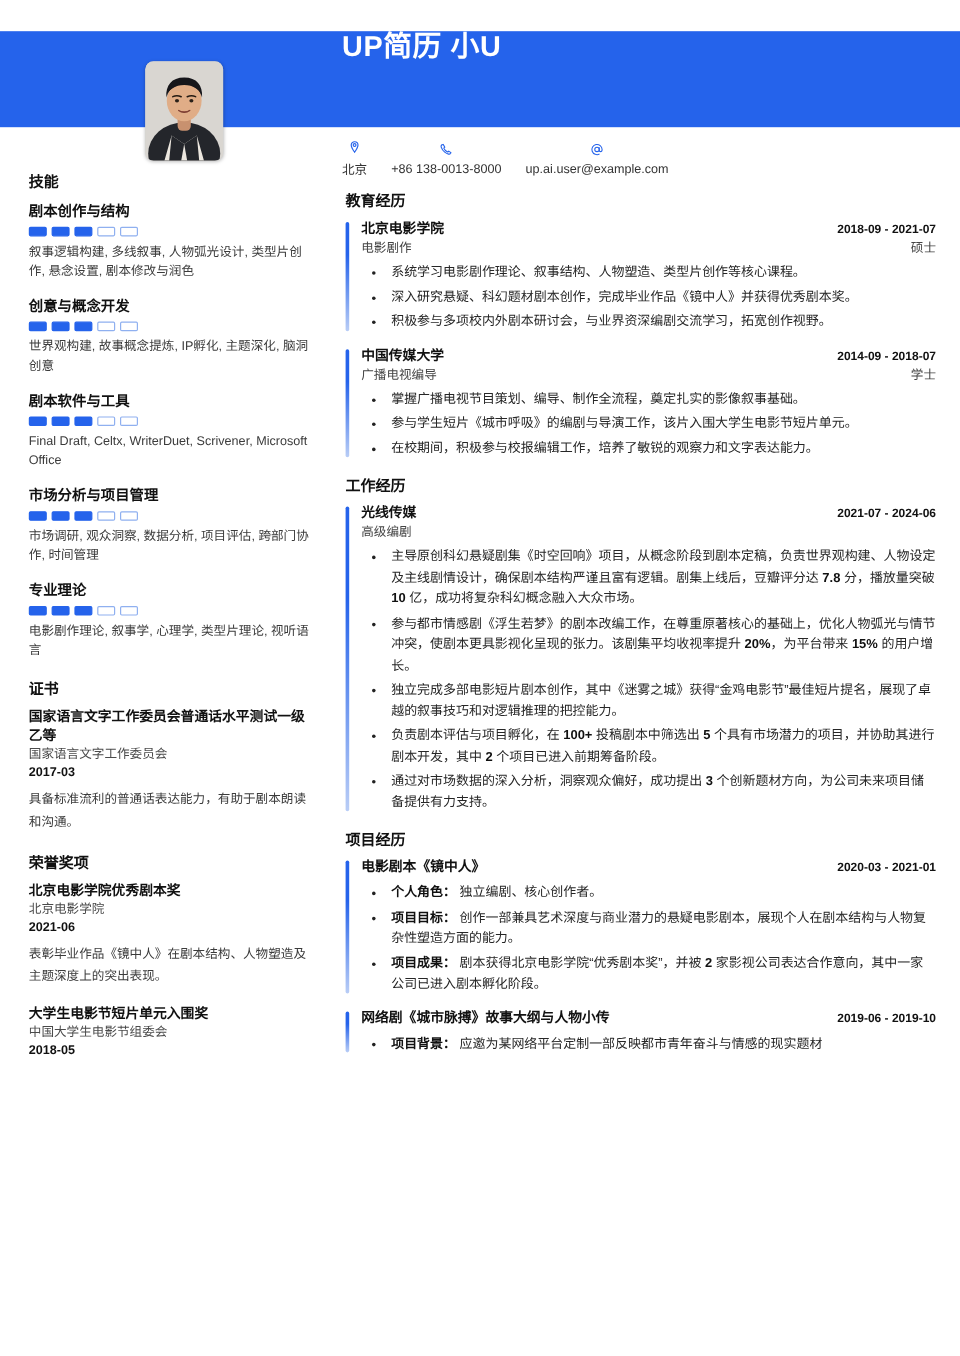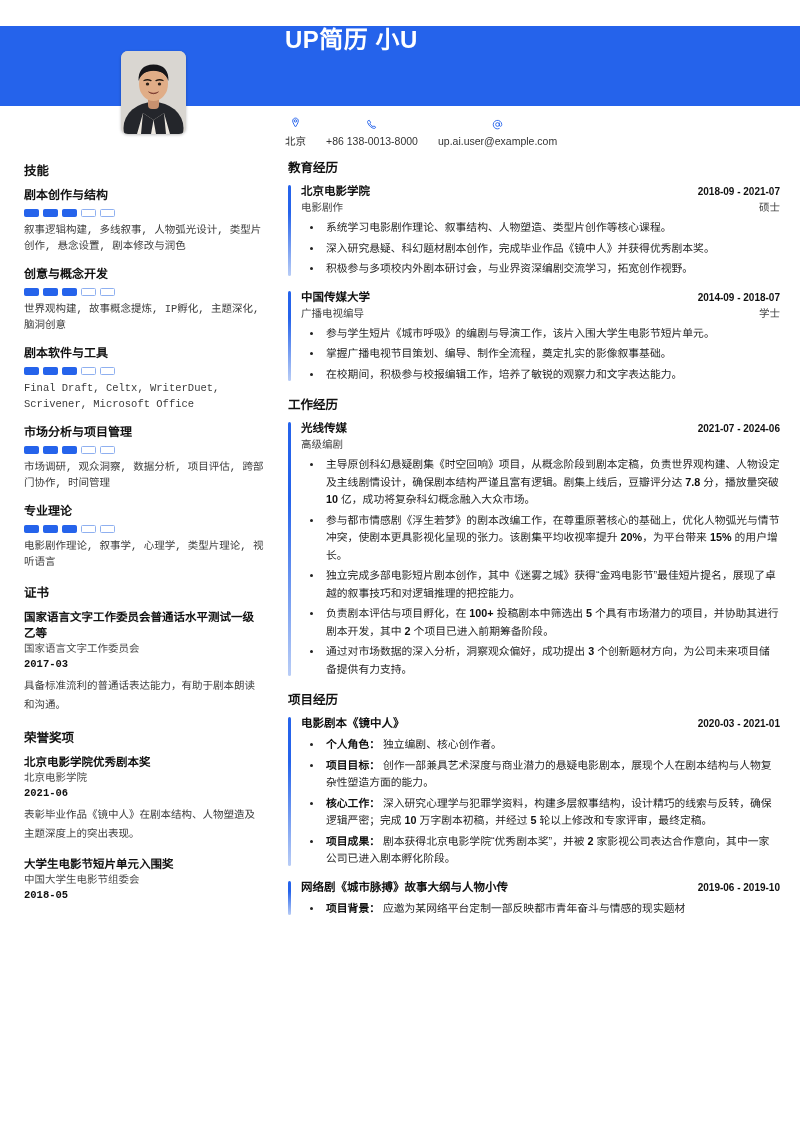--- a/index.html
+++ b/index.html
@@ -39,21 +39,21 @@
     position:absolute;left:285px;top:117px;
     display:flex;align-items:center;gap:20px;
     font-size:10.5px;color:#333;
   }
   .contact .c-item{display:flex;align-items:center;gap:5px;white-space:nowrap;flex-direction:column;}
   .contact .c-ico{display:inline-flex;width:11px;height:11px;color:#2563eb;}
   .contact .c-ico svg{width:11px;height:11px;display:block;}
 
   
   .col-left{
-    position:absolute;left:24px;top:164px;width:240px;font-family:Liberation Mono, monospace;
+    position:absolute;left:24px;top:144px;width:240px;
   }
   .col-right{
     position:absolute;left:288px;top:160px;width:492px;
   }
 
   
   .sec-title{
     font-size:12.5px;font-weight:700;color:#111;
     margin:0 0 7px 0;line-height:17px;
   }
@@ -312,22 +312,22 @@
           <div class="entry">
             <div class="entry-head">
               <div class="entry-org">中国传媒大学</div>
               <div class="entry-date">2014-09 - 2018-07</div>
             </div>
             <div class="entry-sub">
               <div class="entry-role">广播电视编导</div>
               <div class="entry-degree">学士</div>
             </div>
             <ul class="bullets">
+              <li>掌握广播电视节目策划、编导、制作全流程，奠定扎实的影像叙事基础。</li>
               <li>参与学生短片《城市呼吸》的编剧与导演工作，该片入围大学生电影节短片单元。</li>
-              <li>掌握广播电视节目策划、编导、制作全流程，奠定扎实的影像叙事基础。</li>
               <li>在校期间，积极参与校报编辑工作，培养了敏锐的观察力和文字表达能力。</li>
             </ul>
           </div>
         </div>
     </div>
 
     <div class="sec-r">
       <div class="sec-title-r">工作经历</div>
       <div id="work-list">
           <div class="entry">
@@ -353,21 +353,20 @@
       <div class="sec-title-r">项目经历</div>
       <div id="proj-list">
           <div class="entry">
             <div class="entry-head">
               <div class="entry-org">电影剧本《镜中人》</div>
               <div class="entry-date">2020-03 - 2021-01</div>
             </div>
             <ul class="bullets">
               <li><span class="lbl">个人角色：</span> 独立编剧、核心创作者。</li>
               <li><span class="lbl">项目目标：</span> 创作一部兼具艺术深度与商业潜力的悬疑电影剧本，展现个人在剧本结构与人物复杂性塑造方面的能力。</li>
-              <li><span class="lbl">核心工作：</span> 深入研究心理学与犯罪学资料，构建多层叙事结构，设计精巧的线索与反转，确保逻辑严密；完成 <b>10</b> 万字剧本初稿，并经过 <b>5</b> 轮以上修改和专家评审，最终定稿。</li>
               <li><span class="lbl">项目成果：</span> 剧本获得北京电影学院“优秀剧本奖”，并被 <b>2</b> 家影视公司表达合作意向，其中一家公司已进入剧本孵化阶段。</li>
             </ul>
           </div>
           <div class="entry">
             <div class="entry-head">
               <div class="entry-org">网络剧《城市脉搏》故事大纲与人物小传</div>
               <div class="entry-date">2019-06 - 2019-10</div>
             </div>
             <ul class="bullets">
               <li><span class="lbl">项目背景：</span> 应邀为某网络平台定制一部反映都市青年奋斗与情感的现实题材</li>

